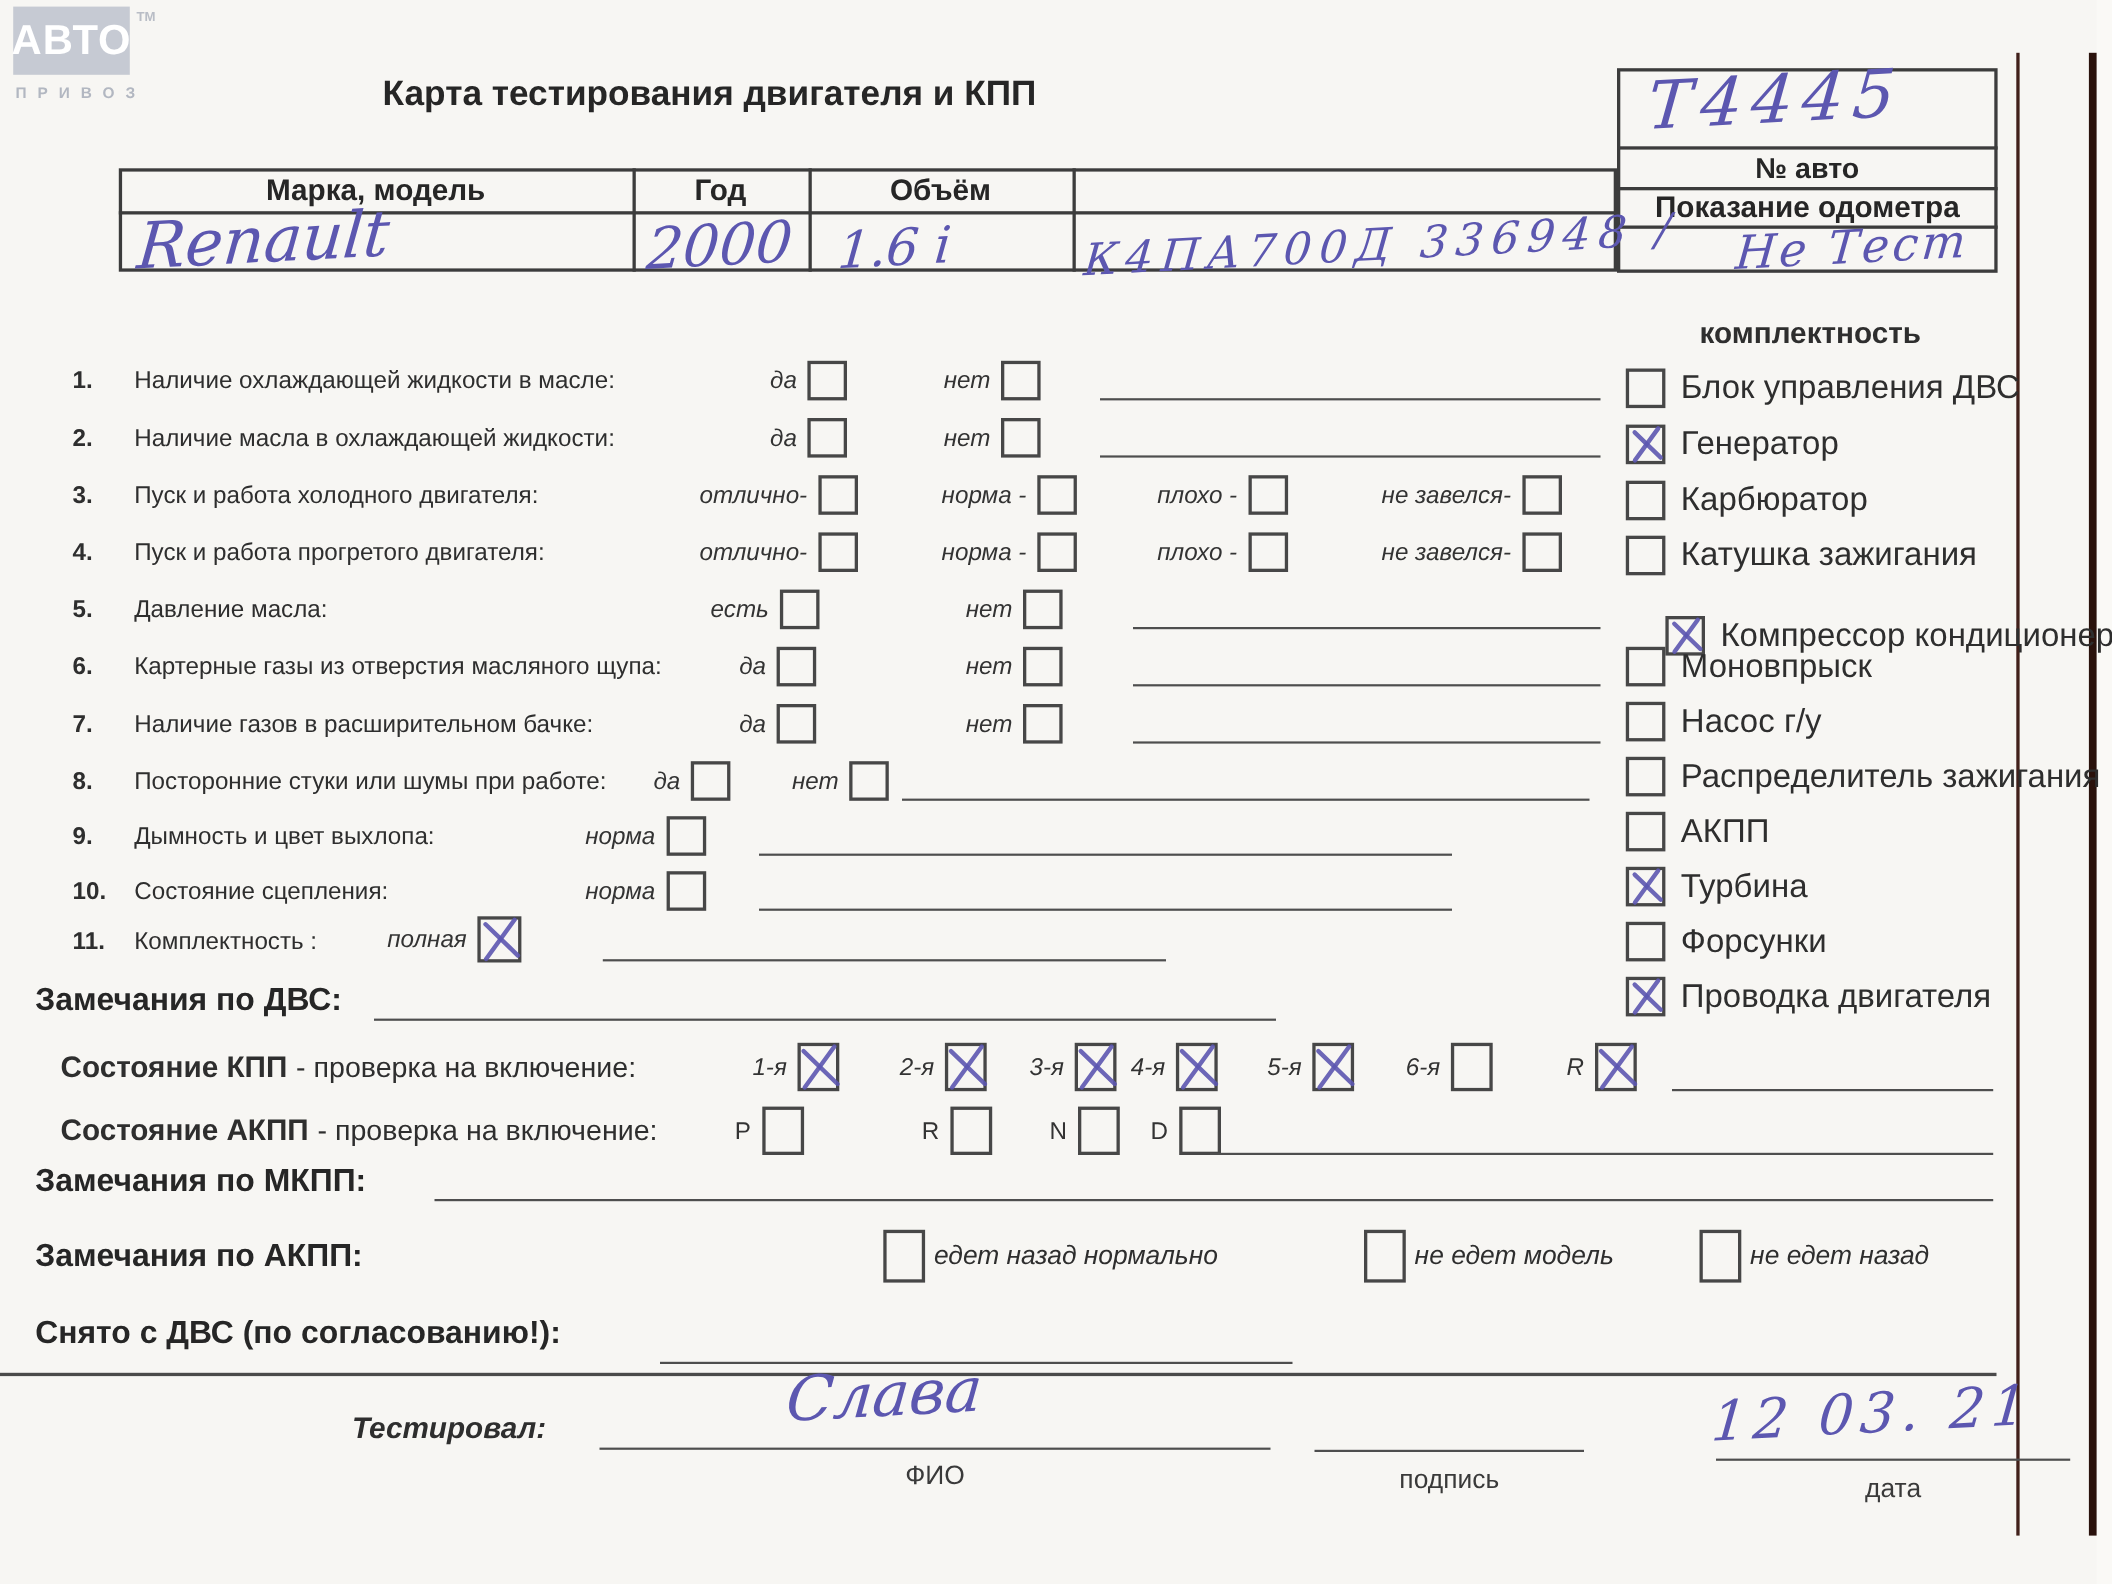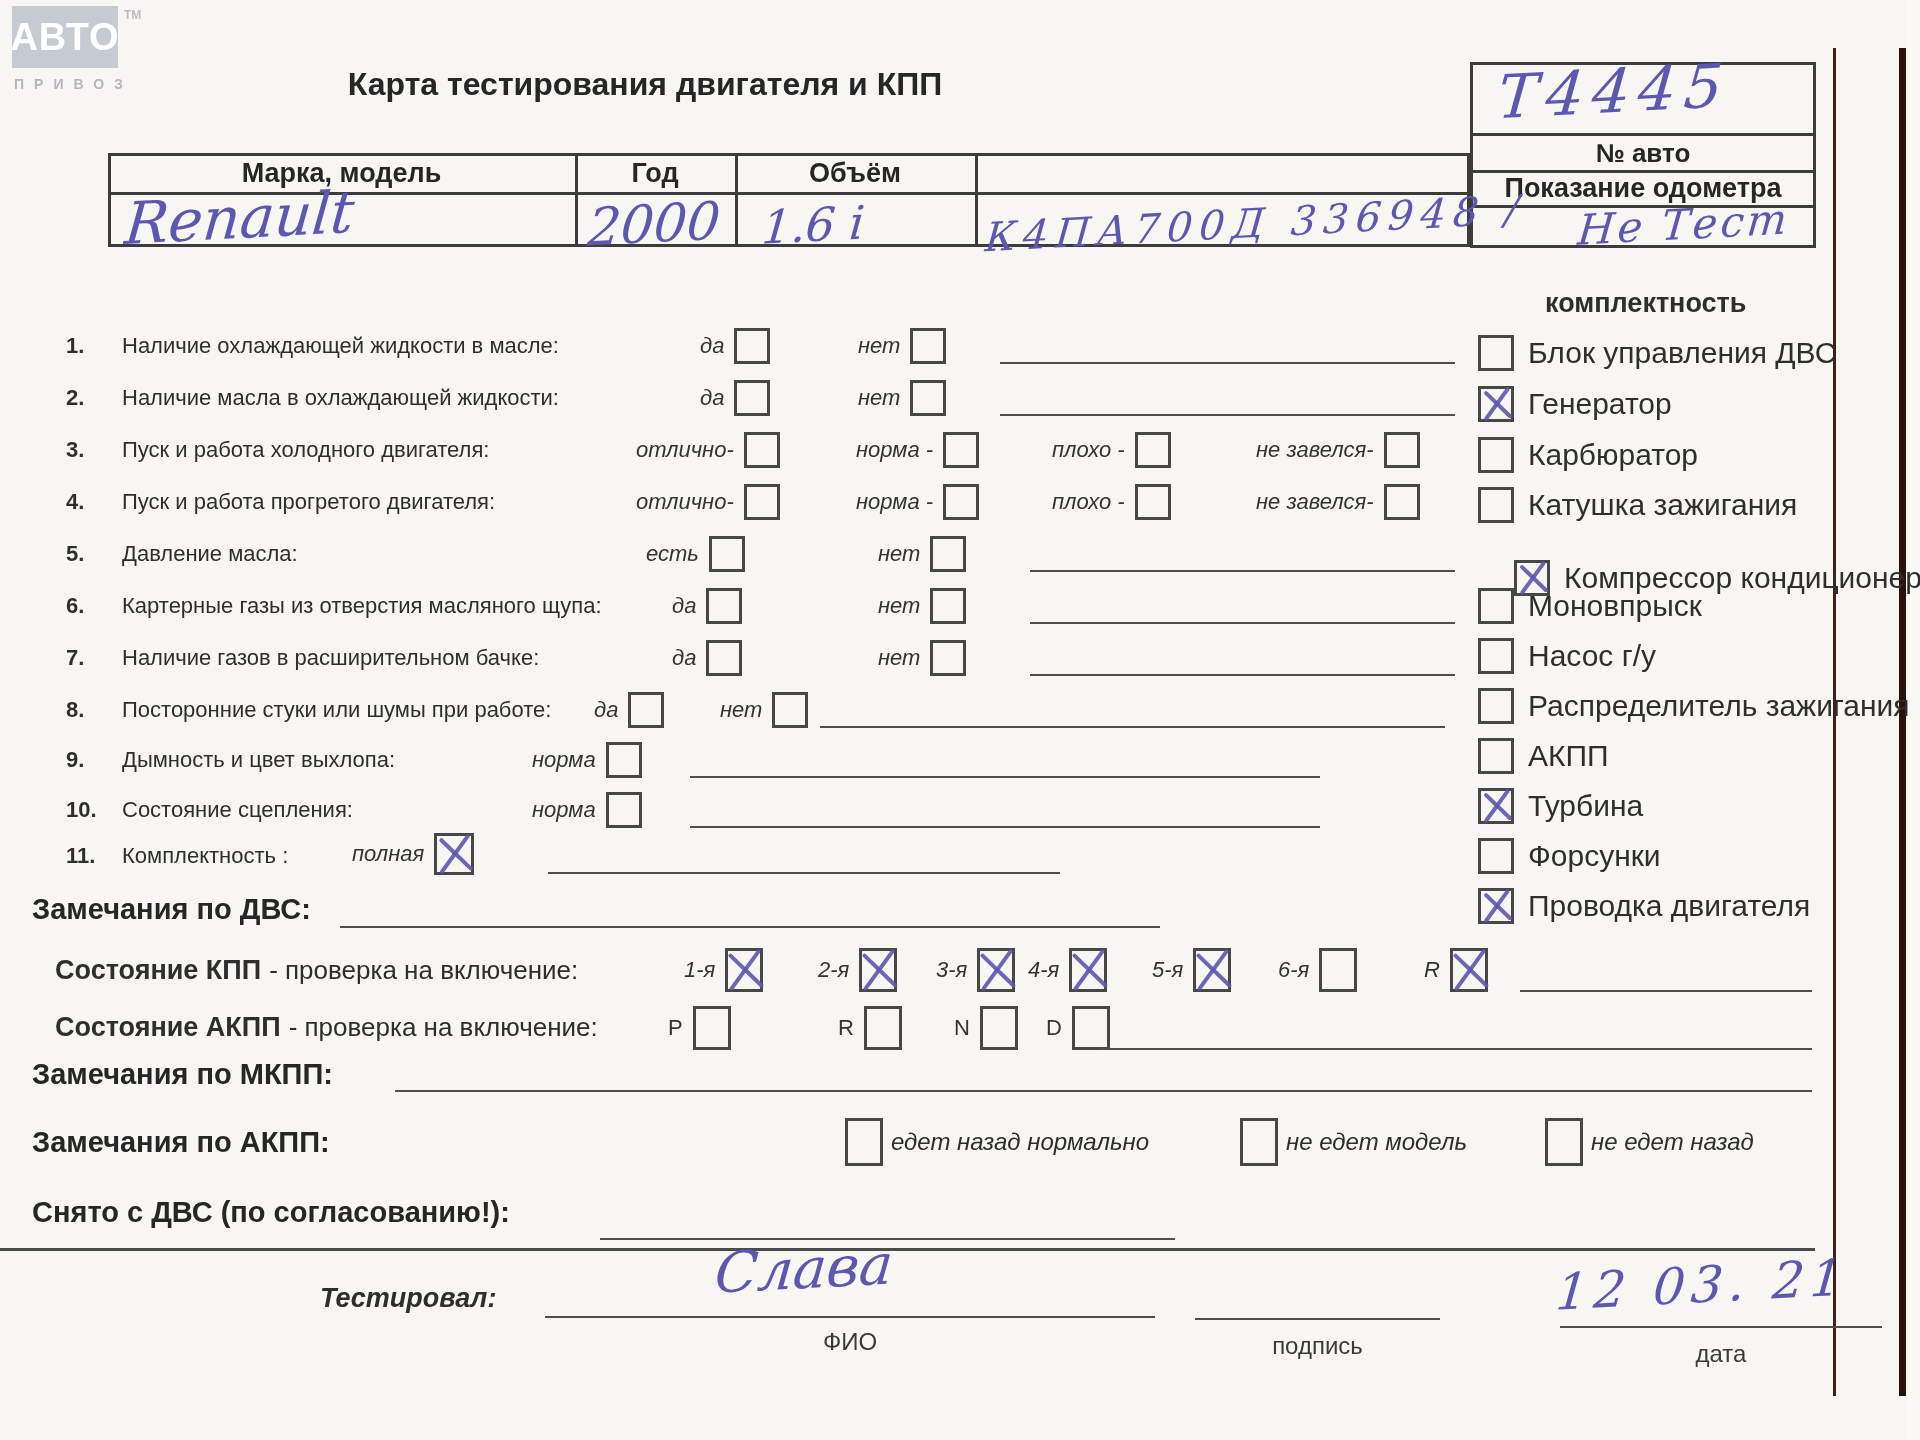--- a/index.html
+++ b/index.html
@@ -360,21 +360,21 @@
   <div class="opt" style="left:1046px;top:1006px;height:44px;">
     <span class="olbl" style="font-style:normal;">D</span>
     <span class="cb gear"></span>
   </div>
   <div class="uline" style="left:1100px;top:1048px;width:712px;"></div>
 
   <div class="sec" style="left:32px;top:1058px;">Замечания по МКПП:</div>
   <div class="uline" style="left:395px;top:1090px;width:1417px;"></div>
 
   <div class="sec" style="left:32px;top:1126px;">Замечания по АКПП:</div>
-  <div class="remopt" style="left:845px;top:1118px;">
+  <div class="remopt" style="left:803px;top:1118px;">
     <span class="cb tall"></span>
     <span class="remlbl">едет назад нормально</span>
   </div>
   <div class="remopt" style="left:1240px;top:1118px;">
     <span class="cb tall"></span>
     <span class="remlbl">не едет модель</span>
   </div>
   <div class="remopt" style="left:1545px;top:1118px;">
     <span class="cb tall"></span>
     <span class="remlbl">не едет назад</span>

